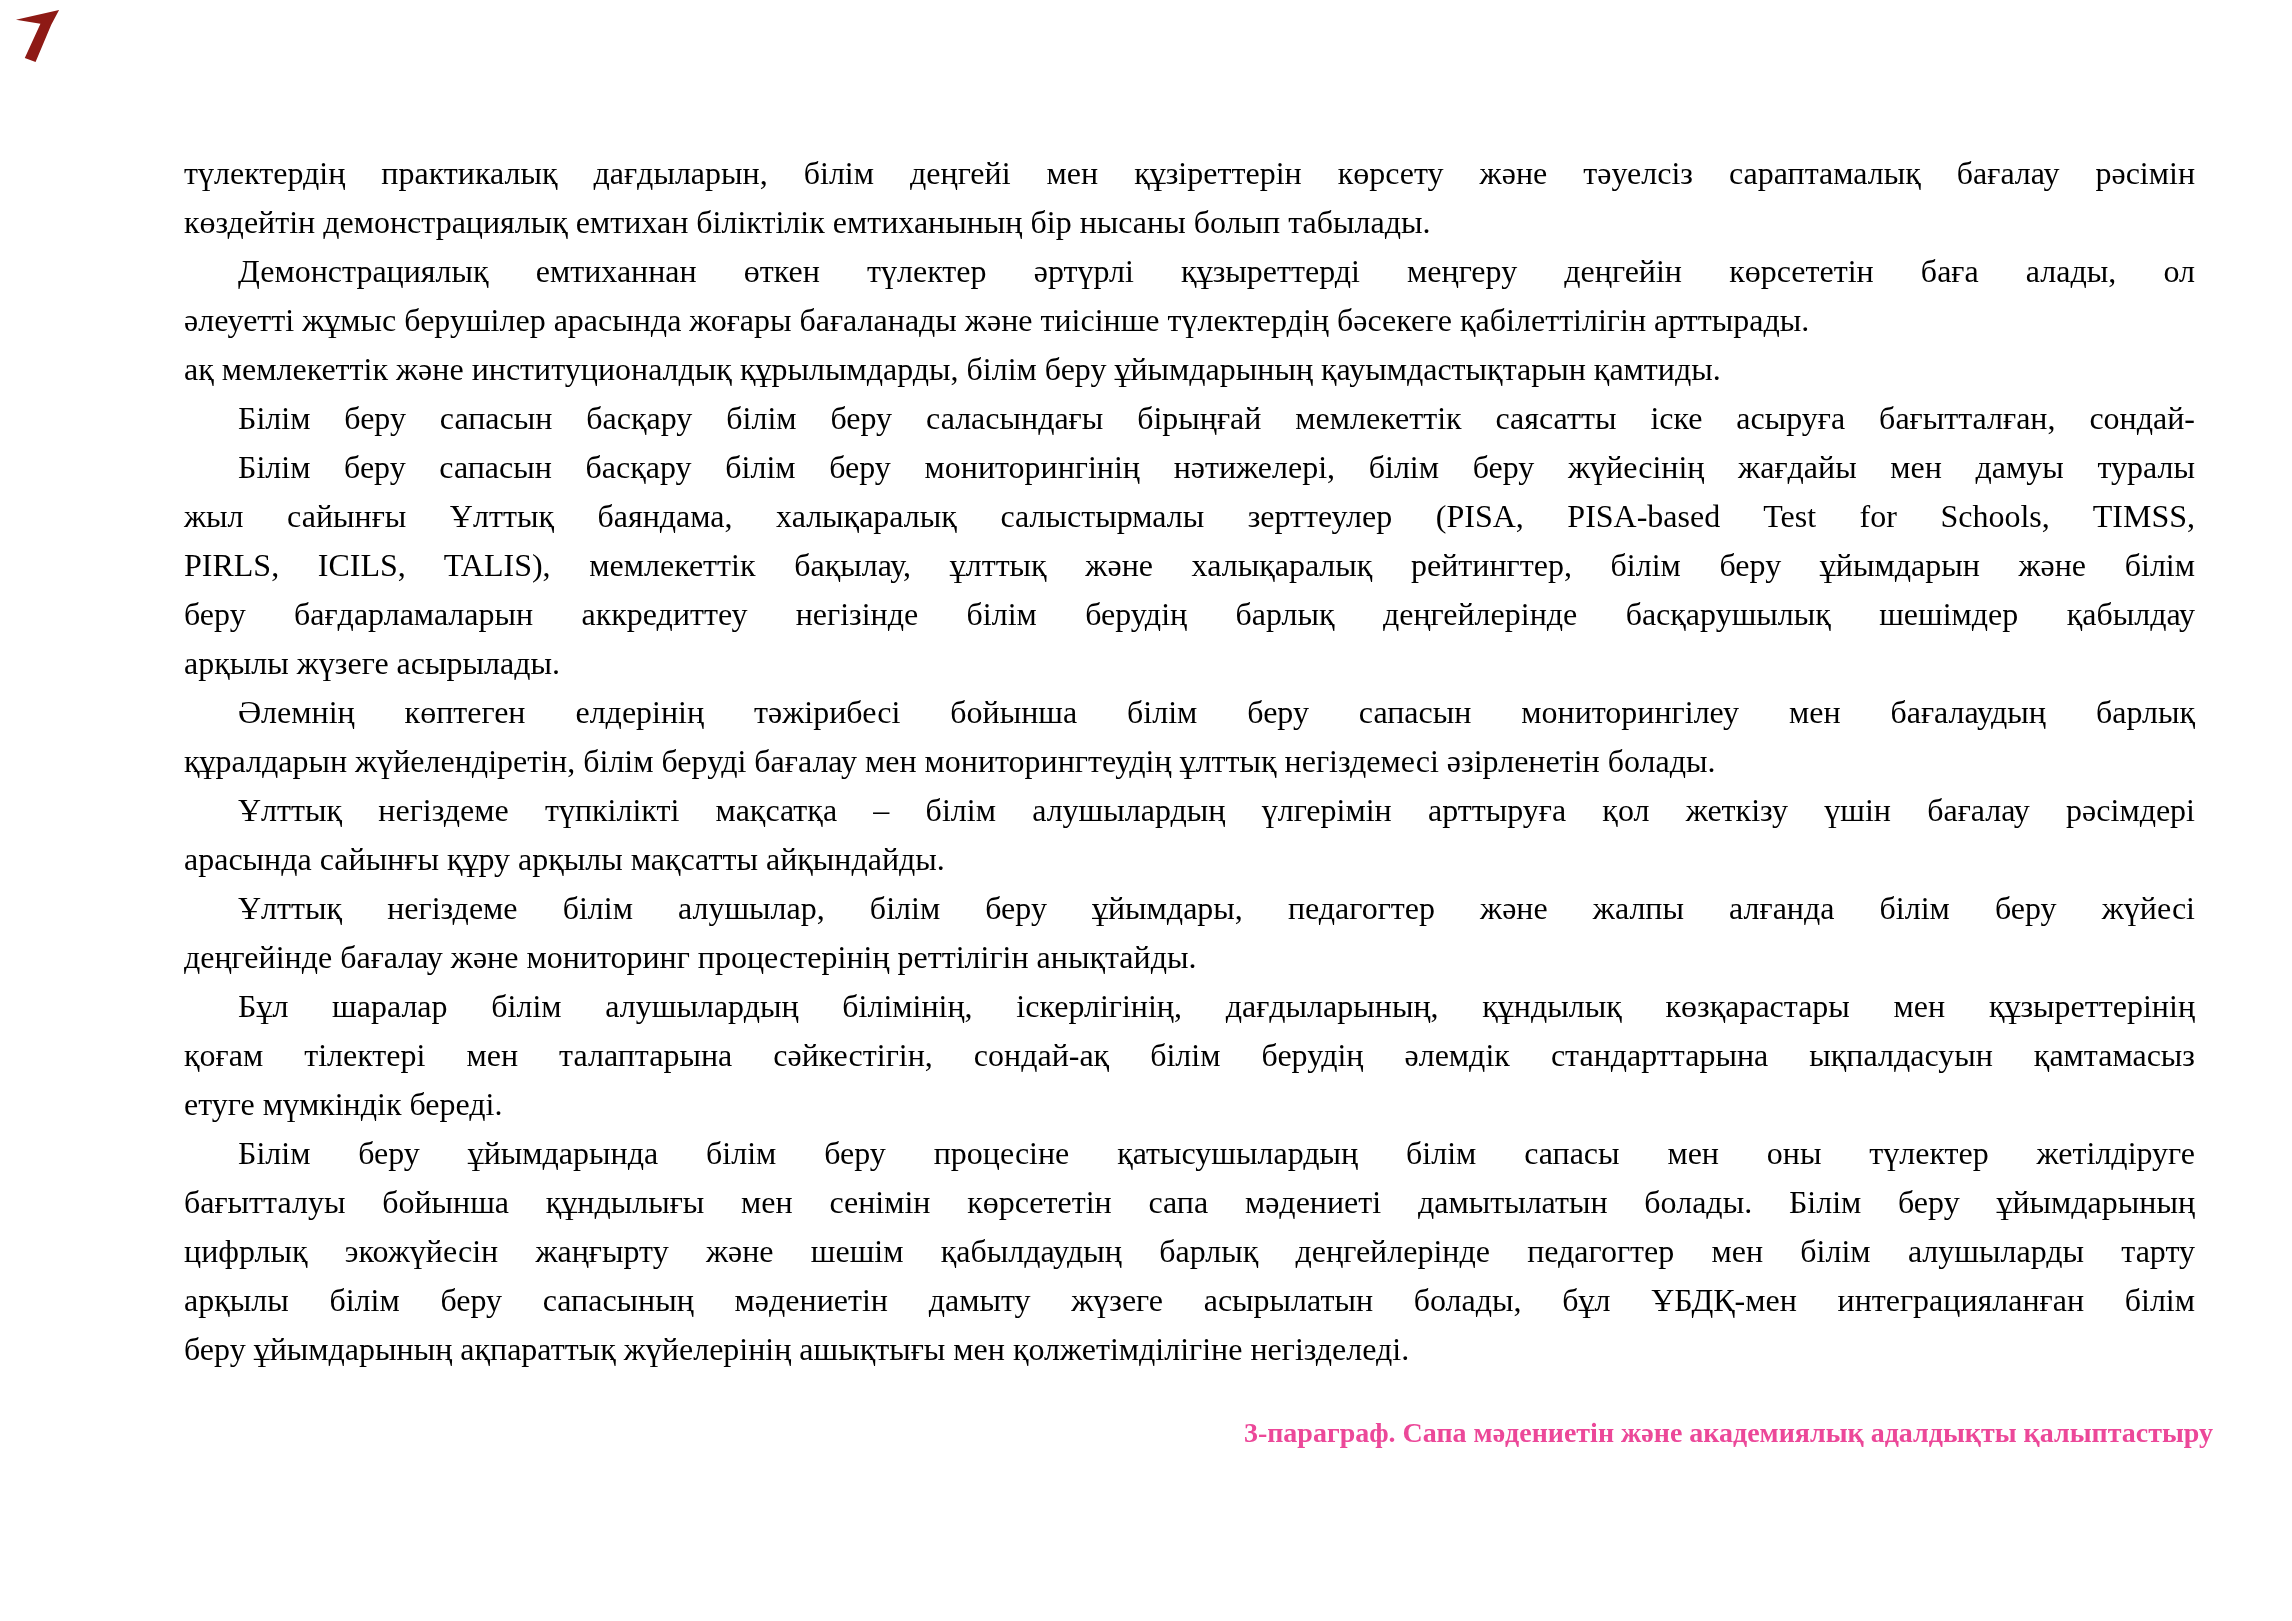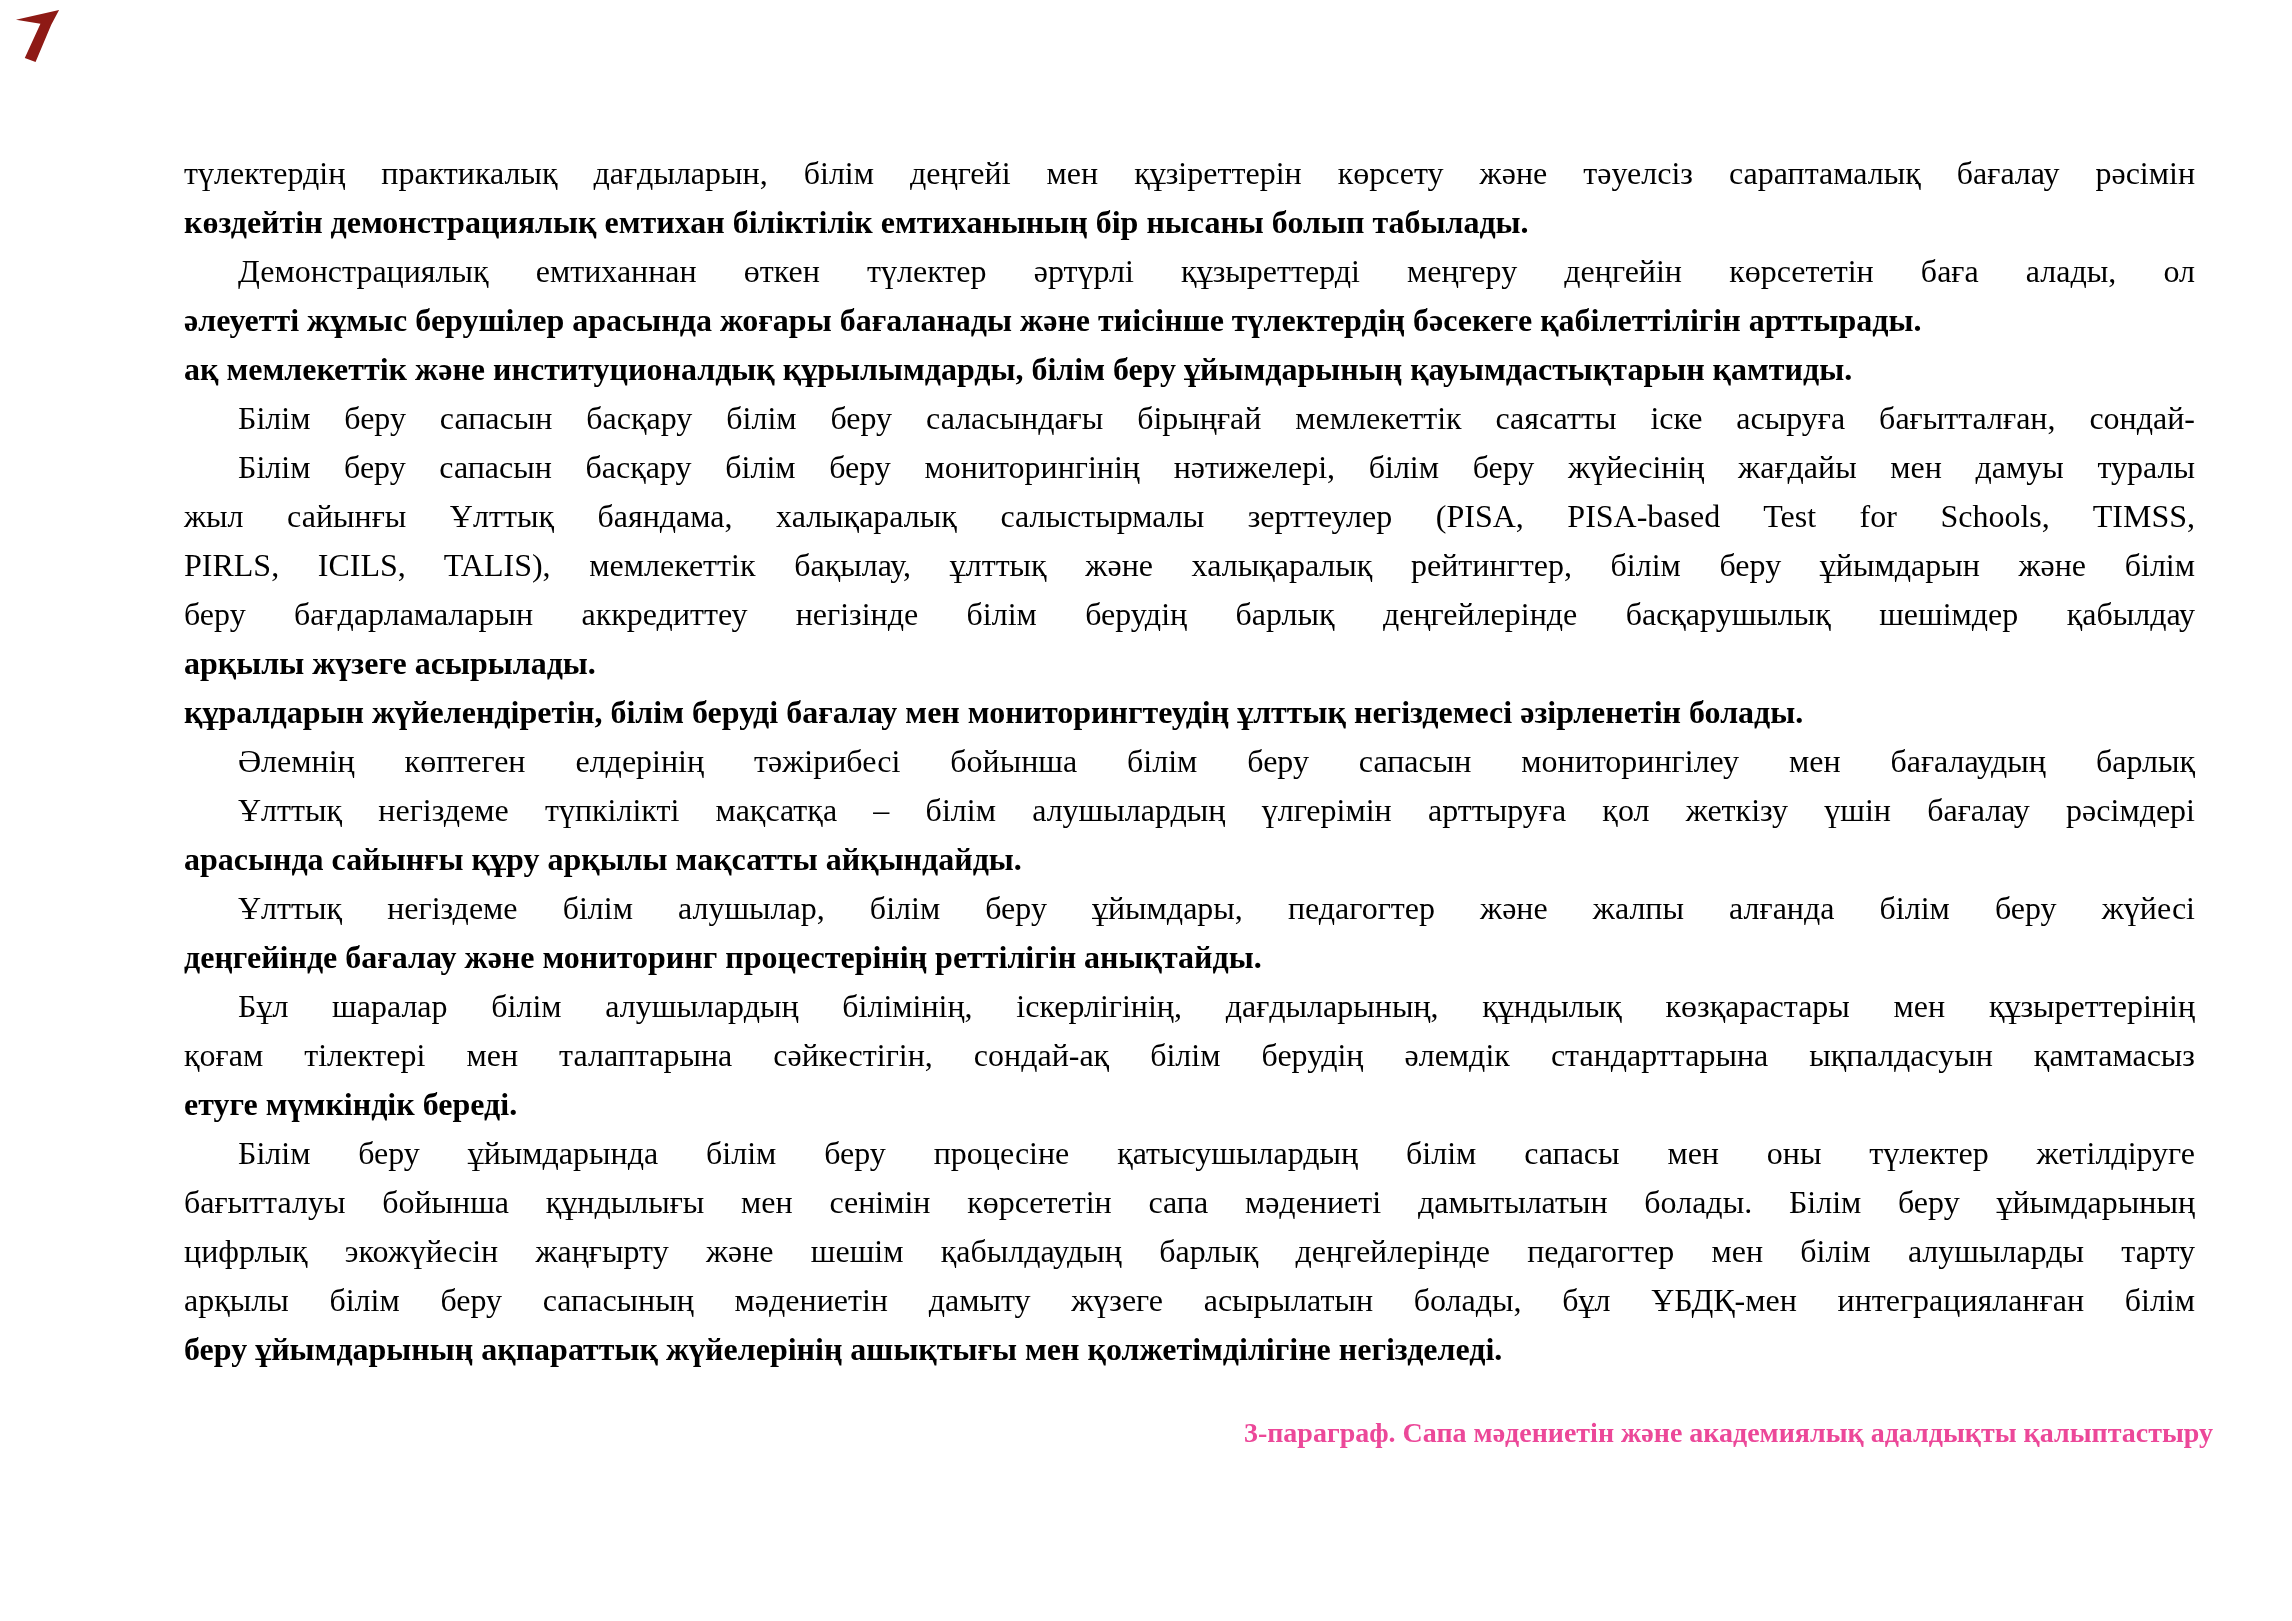--- a/index.html
+++ b/index.html
@@ -33,21 +33,20 @@
     color: #000000;
   }
   .line {
     text-align: justify;
     text-align-last: justify;
     white-space: normal;
   }
   .line.last {
     text-align: justify;
     text-align-last: left;
-    font-weight: bold;
   }
   .line.indent {
     text-indent: 54px;
   }
   .heading {
     position: absolute;
     left: 202px;
     top: 1415px;
     width: 2011px;
     font-size: 28px;
@@ -71,22 +70,22 @@
       <div class="line last">көздейтін демонстрациялық емтихан біліктілік емтиханының бір нысаны болып табылады.</div>
       <div class="line indent">Демонстрациялық емтиханнан өткен түлектер әртүрлі құзыреттерді меңгеру деңгейін көрсететін баға алады, ол</div>
       <div class="line last">әлеуетті жұмыс берушілер арасында жоғары бағаланады және тиісінше түлектердің бәсекеге қабілеттілігін арттырады.</div>
       <div class="line last">ақ мемлекеттік және институционалдық құрылымдарды, білім беру ұйымдарының қауымдастықтарын қамтиды.</div>
       <div class="line indent">Білім беру сапасын басқару білім беру саласындағы бірыңғай мемлекеттік саясатты іске асыруға бағытталған, сондай-</div>
       <div class="line indent">Білім беру сапасын басқару білім беру мониторингінің нәтижелері, білім беру жүйесінің жағдайы мен дамуы туралы</div>
       <div class="line">жыл сайынғы Ұлттық баяндама, халықаралық салыстырмалы зерттеулер (PISA, PISA-based Test for Schools, TIMSS,</div>
       <div class="line">PIRLS, ICILS, TALIS), мемлекеттік бақылау, ұлттық және халықаралық рейтингтер, білім беру ұйымдарын және білім</div>
       <div class="line">беру бағдарламаларын аккредиттеу негізінде білім берудің барлық деңгейлерінде басқарушылық шешімдер қабылдау</div>
       <div class="line last">арқылы жүзеге асырылады.</div>
+      <div class="line indent">Әлемнің көптеген елдерінің тәжірибесі бойынша білім беру сапасын мониторингілеу мен бағалаудың барлық</div>
       <div class="line last">құралдарын жүйелендіретін, білім беруді бағалау мен мониторингтеудің ұлттық негіздемесі әзірленетін болады.</div>
-      <div class="line indent">Әлемнің көптеген елдерінің тәжірибесі бойынша білім беру сапасын мониторингілеу мен бағалаудың барлық</div>
       <div class="line indent">Ұлттық негіздеме түпкілікті мақсатқа – білім алушылардың үлгерімін арттыруға қол жеткізу үшін бағалау рәсімдері</div>
       <div class="line last">арасында сайынғы құру арқылы мақсатты айқындайды.</div>
       <div class="line indent">Ұлттық негіздеме білім алушылар, білім беру ұйымдары, педагогтер және жалпы алғанда білім беру жүйесі</div>
       <div class="line last">деңгейінде бағалау және мониторинг процестерінің реттілігін анықтайды.</div>
       <div class="line indent">Бұл шаралар білім алушылардың білімінің, іскерлігінің, дағдыларының, құндылық көзқарастары мен құзыреттерінің</div>
       <div class="line">қоғам тілектері мен талаптарына сәйкестігін, сондай-ақ білім берудің әлемдік стандарттарына ықпалдасуын қамтамасыз</div>
       <div class="line last">етуге мүмкіндік береді.</div>
       <div class="line indent">Білім беру ұйымдарында білім беру процесіне қатысушылардың білім сапасы мен оны түлектер жетілдіруге</div>
       <div class="line">бағытталуы бойынша құндылығы мен сенімін көрсететін сапа мәдениеті дамытылатын болады. Білім беру ұйымдарының</div>
       <div class="line">цифрлық экожүйесін жаңғырту және шешім қабылдаудың барлық деңгейлерінде педагогтер мен білім алушыларды тарту</div>

